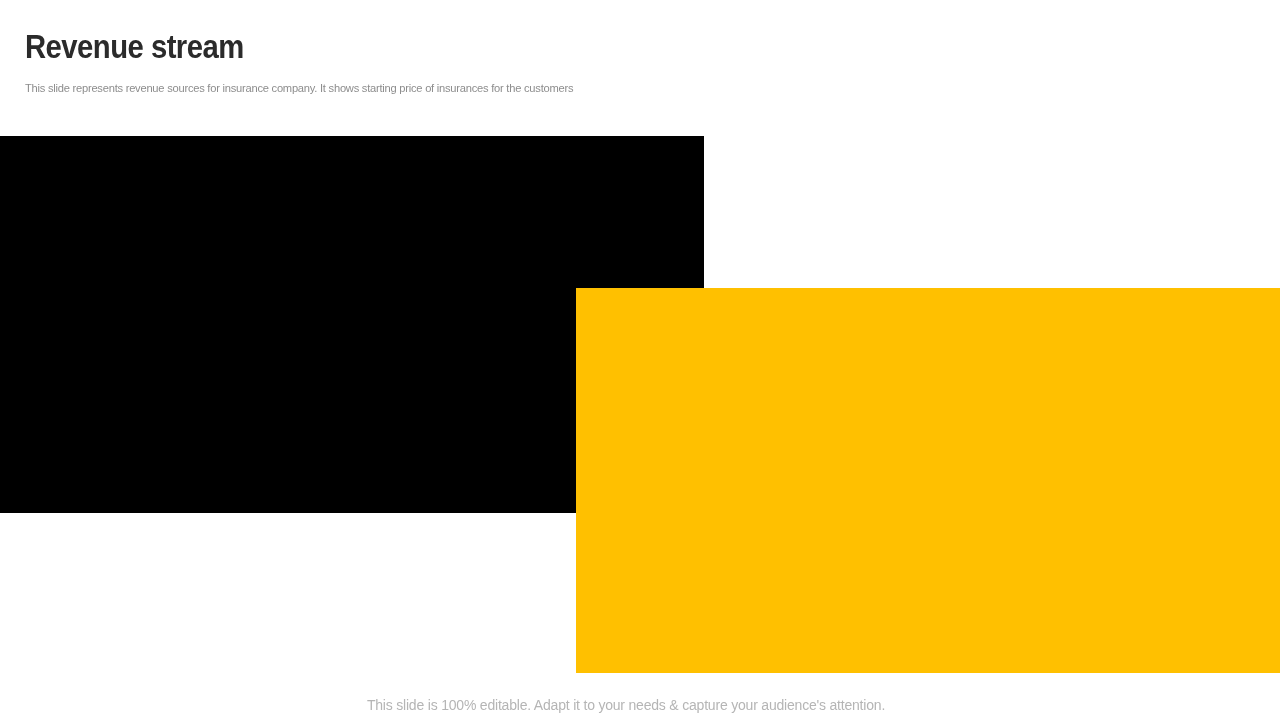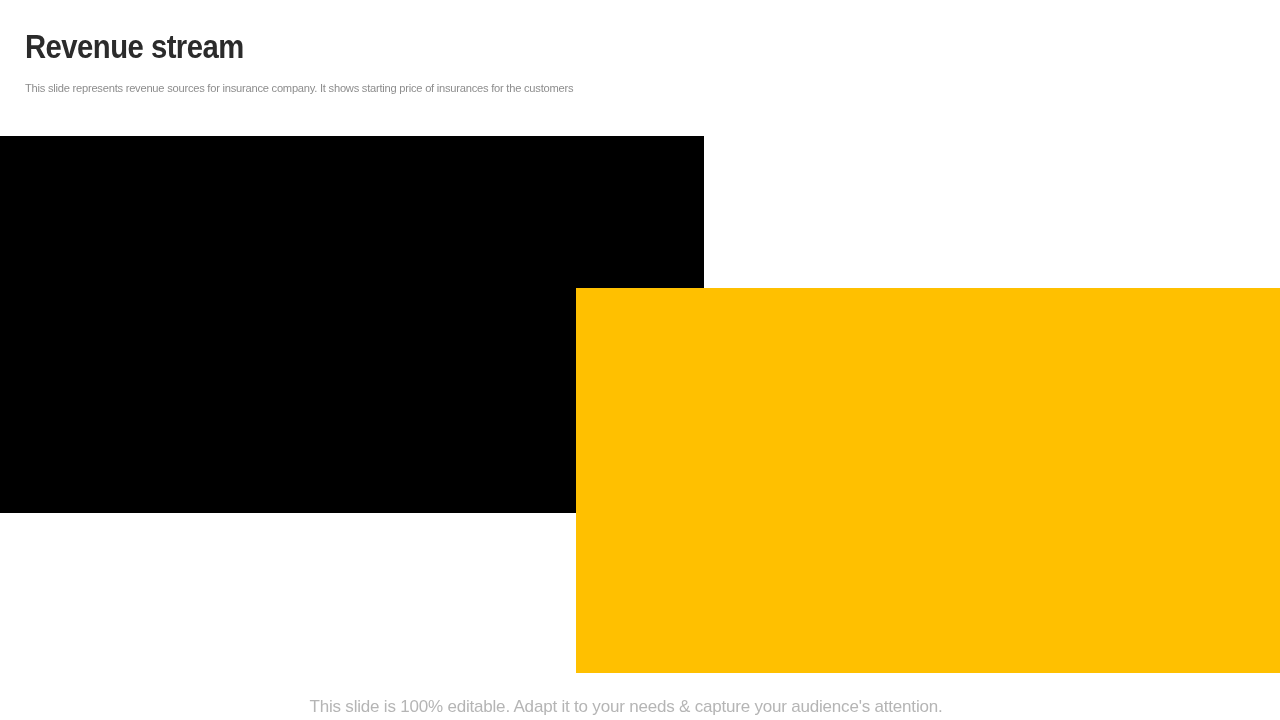--- a/index.html
+++ b/index.html
@@ -120,21 +120,21 @@
   #price-sub-content  { left: 576px; top: 594px; color: #3f3426; }
   .price-line b { font-weight: bold; }
 
   
   #slide-footer {
     position: absolute;
     left: 0;
     top: 697px;
     width: 1252px;
     text-align: center;
-    font-size: 17px;
+    font-size: 14px;
     color: #b5b5b5;
     letter-spacing: -0.2px;
     z-index: 5;
   }
 </style>
 </head>
 <body>
 
 <div id="slide-title">Revenue stream</div>
 

